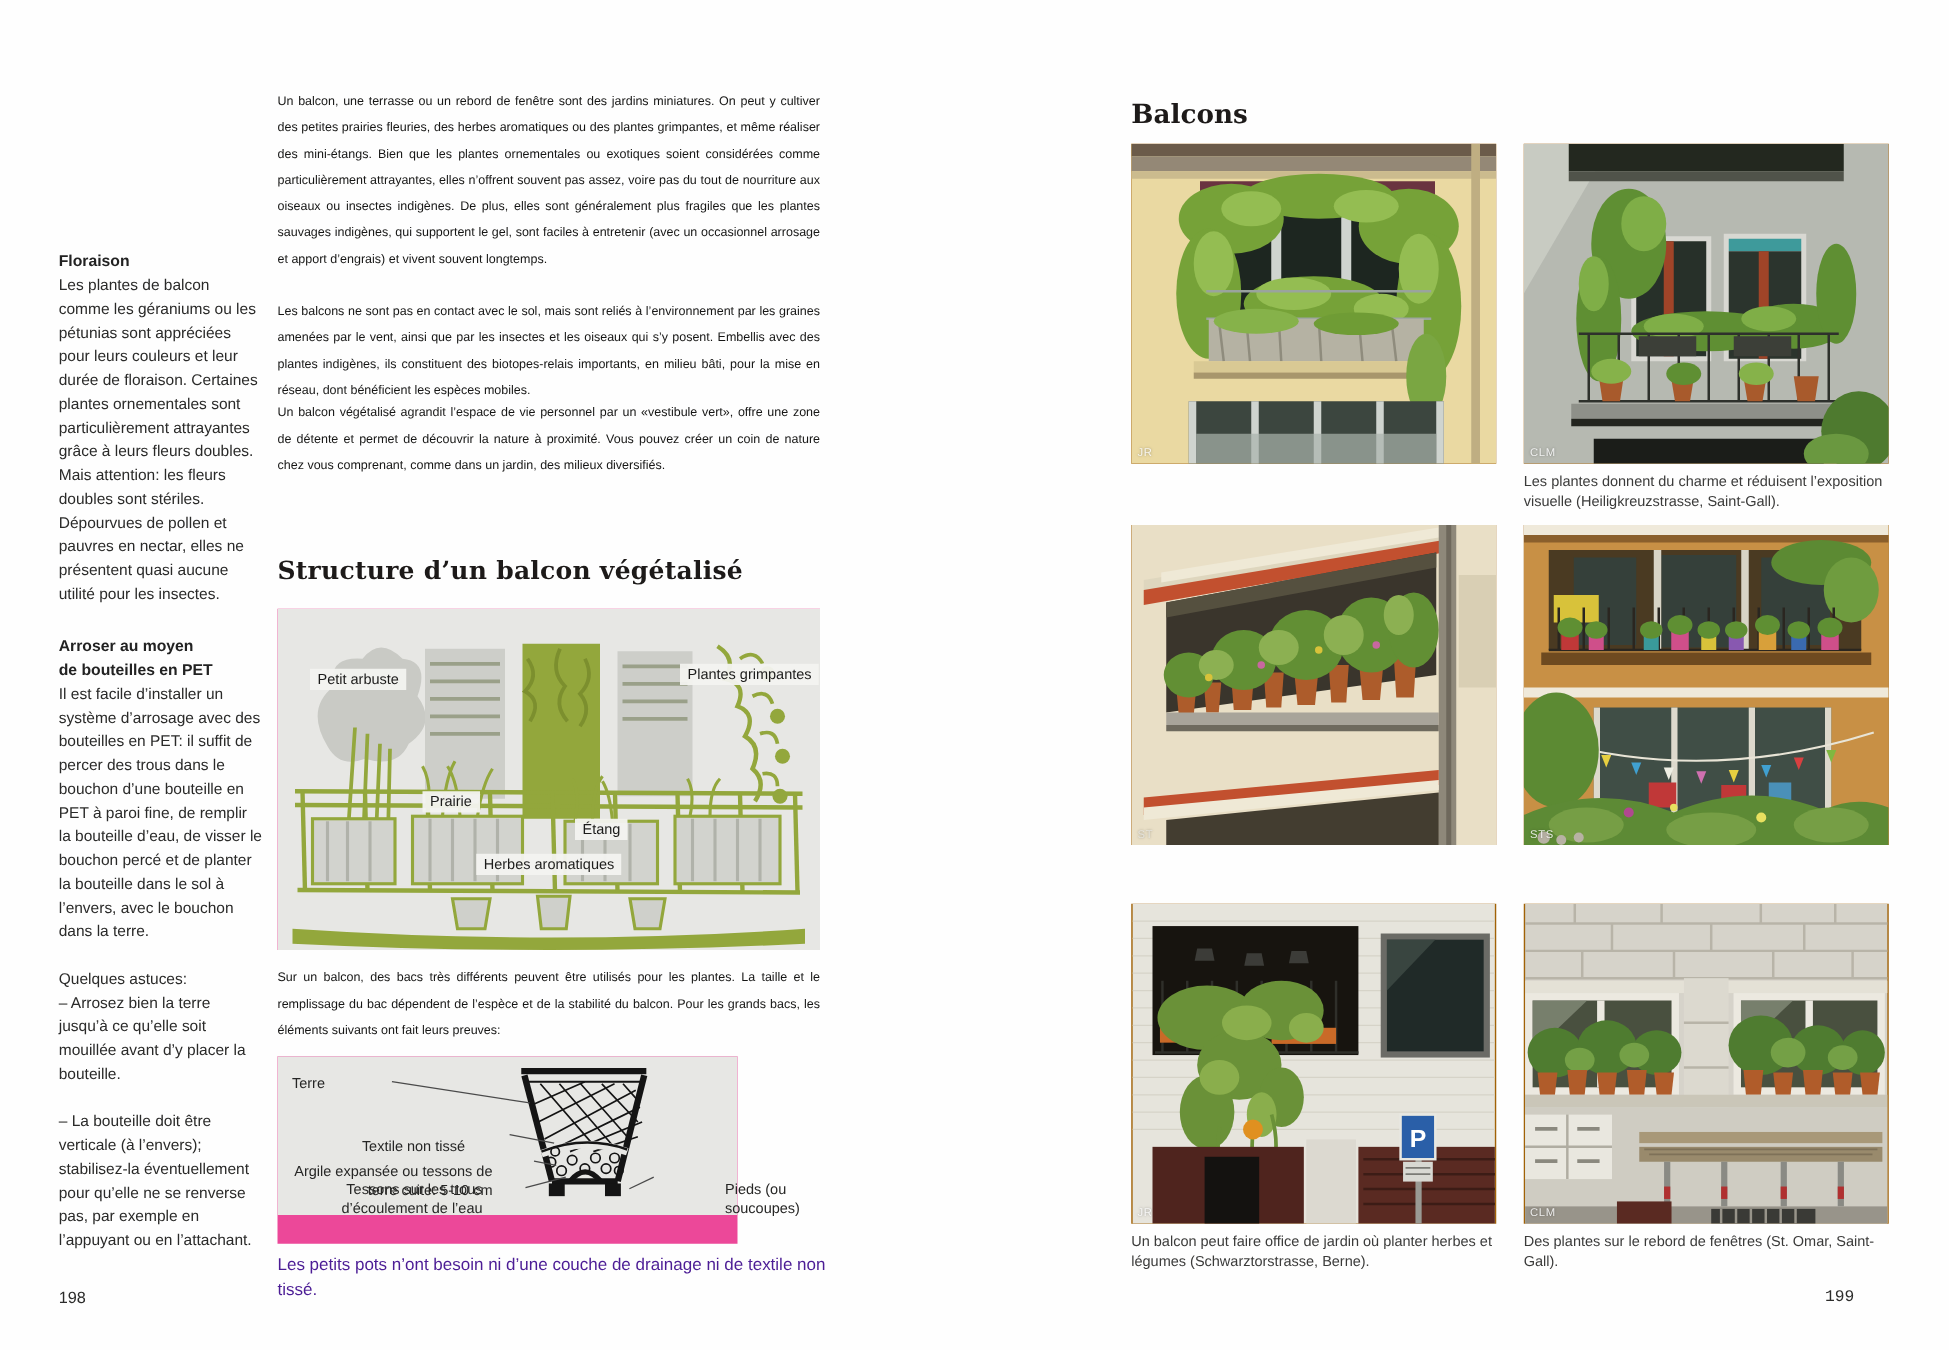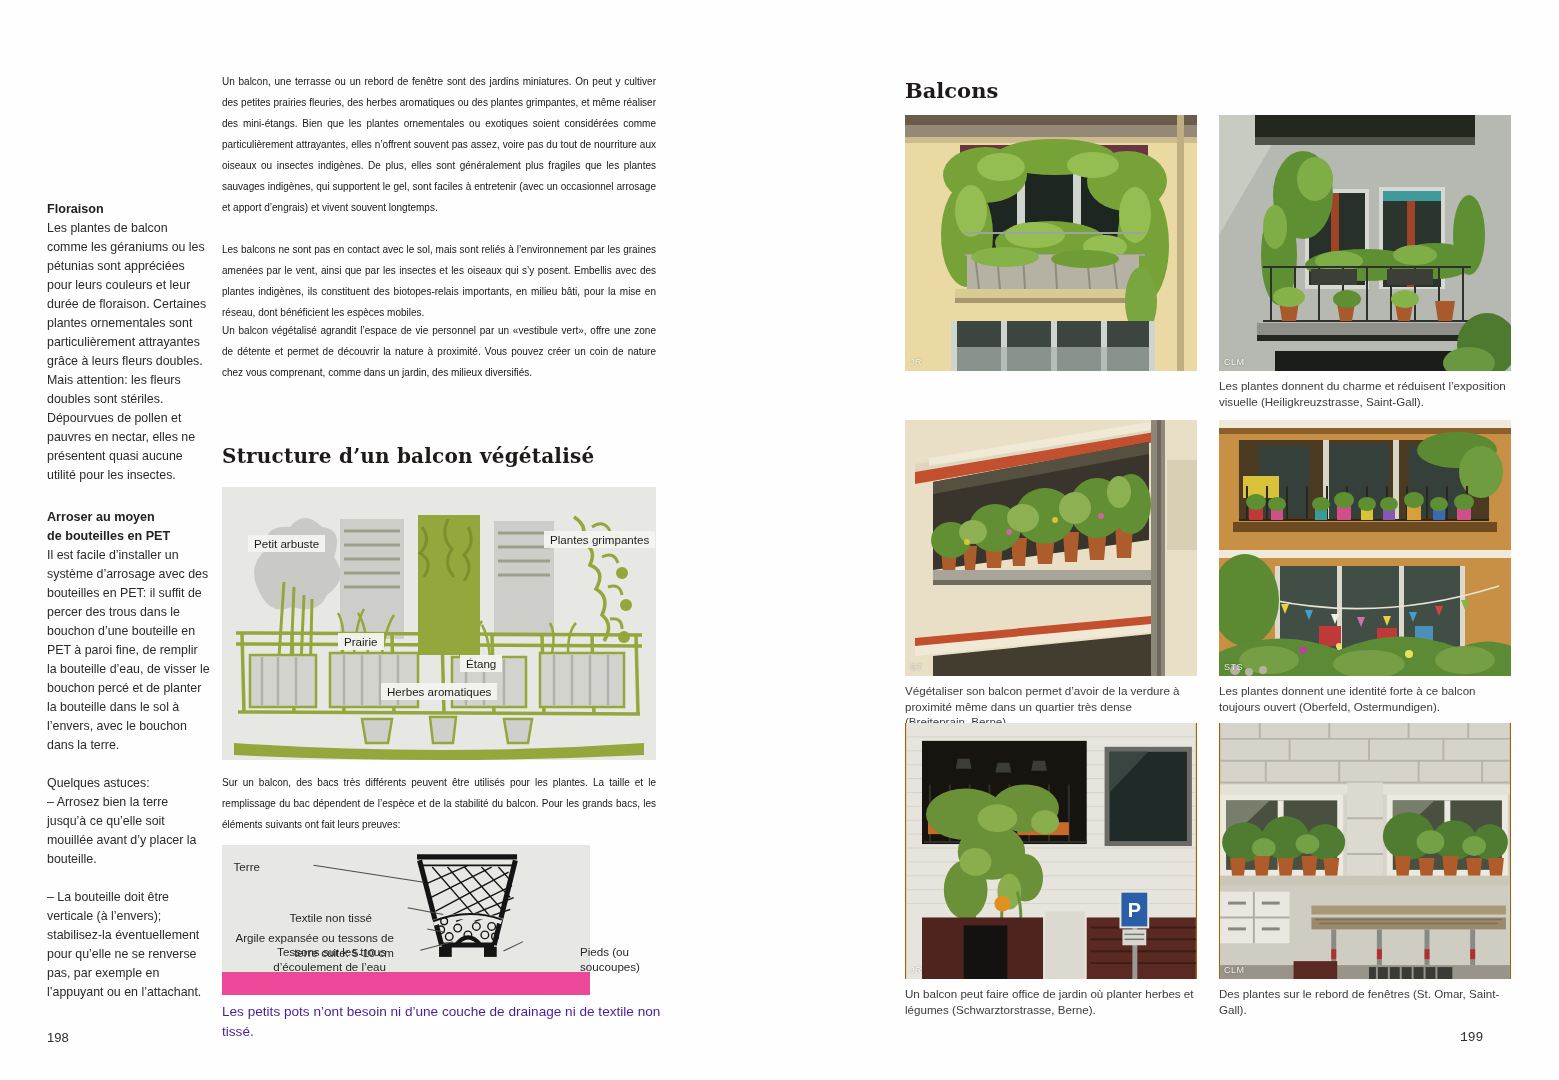--- a/index.html
+++ b/index.html
@@ -384,21 +384,20 @@
           <rect x="28" y="160" width="218" height="5" fill="#6e6a5e"></rect>
           <rect x="246" y="0" width="14" height="256" fill="#8e887a"></rect>
           <rect x="252" y="0" width="4" height="256" fill="#6e685c"></rect>
           <rect x="262" y="40" width="30" height="90" fill="#d9cfb4"></rect>
           <polygon points="10,218 246,196 246,208 10,232" fill="#c2502f"></polygon>
           <polygon points="10,226 246,204 246,212 10,236" fill="#efe9d6"></polygon>
           <polygon points="28,236 246,214 246,256 28,256" fill="#433d30"></polygon>
         </svg>
         <span class="wm" style="color:rgba(235,235,230,.8);">ST</span>
       </div>
-      <figcaption class="photo-cap">Végétaliser son balcon permet d’avoir de la verdure à proximité même dans un quartier très dense (Breitenrain, Berne).</figcaption>
     </figure>
 
     <figure class="photo-fig" style="left:1219px;top:420px;">
       <div class="photo-frame">
         <svg viewBox="0 0 292 256">
           <rect width="292" height="256" fill="#c89045"></rect>
           <rect x="0" y="0" width="292" height="8" fill="#efe9da"></rect>
           <rect x="0" y="8" width="292" height="6" fill="#8a5f2c"></rect>
           <rect x="20" y="20" width="250" height="80" fill="#4a3a22"></rect>
           <g fill="#35403a">
@@ -487,21 +486,20 @@
             <circle cx="190" cy="234" r="4" fill="#e8e060"></circle>
             <circle cx="120" cy="226" r="3" fill="#e8e060"></circle>
           <g fill="#b8b2a4">
               <circle cx="16" cy="250" r="5"></circle>
               <circle cx="30" cy="252" r="4"></circle>
               <circle cx="44" cy="250" r="4"></circle>
             </g>
         </svg>
         <span class="wm">STS</span>
       </div>
-      <figcaption class="photo-cap">Les plantes donnent une identité forte à ce balcon toujours ouvert (Oberfeld, Ostermundigen).</figcaption>
     </figure>
 
     <figure class="photo-fig" style="left:905px;top:723px;">
       <div class="photo-frame">
         <svg viewBox="0 0 292 258">
           <rect width="292" height="258" fill="#e6e4dc"></rect>
           <g stroke="#d6d3c8" stroke-width="1">
             <line x1="0" y1="14" x2="292" y2="14"></line>
               <line x1="0" y1="28" x2="292" y2="28"></line>
               <line x1="0" y1="42" x2="292" y2="42"></line>

